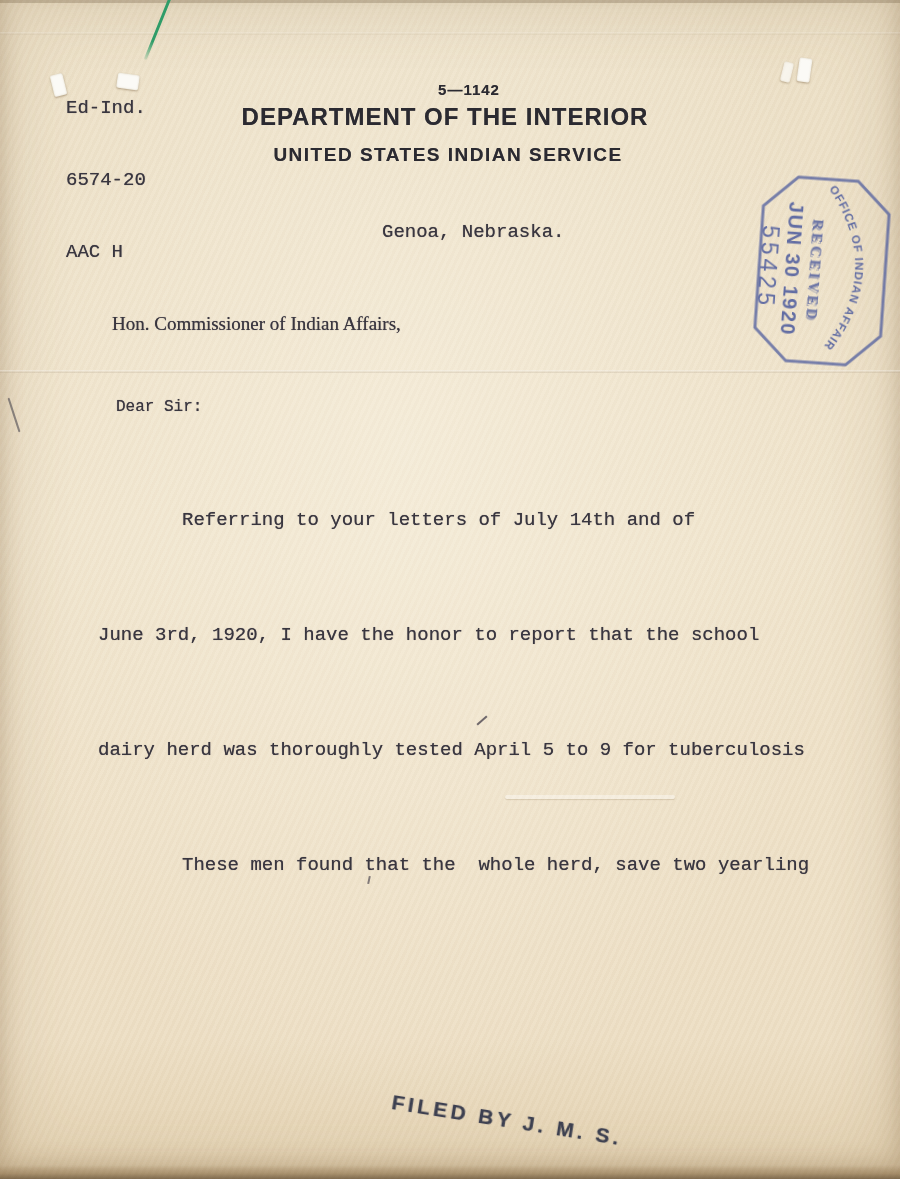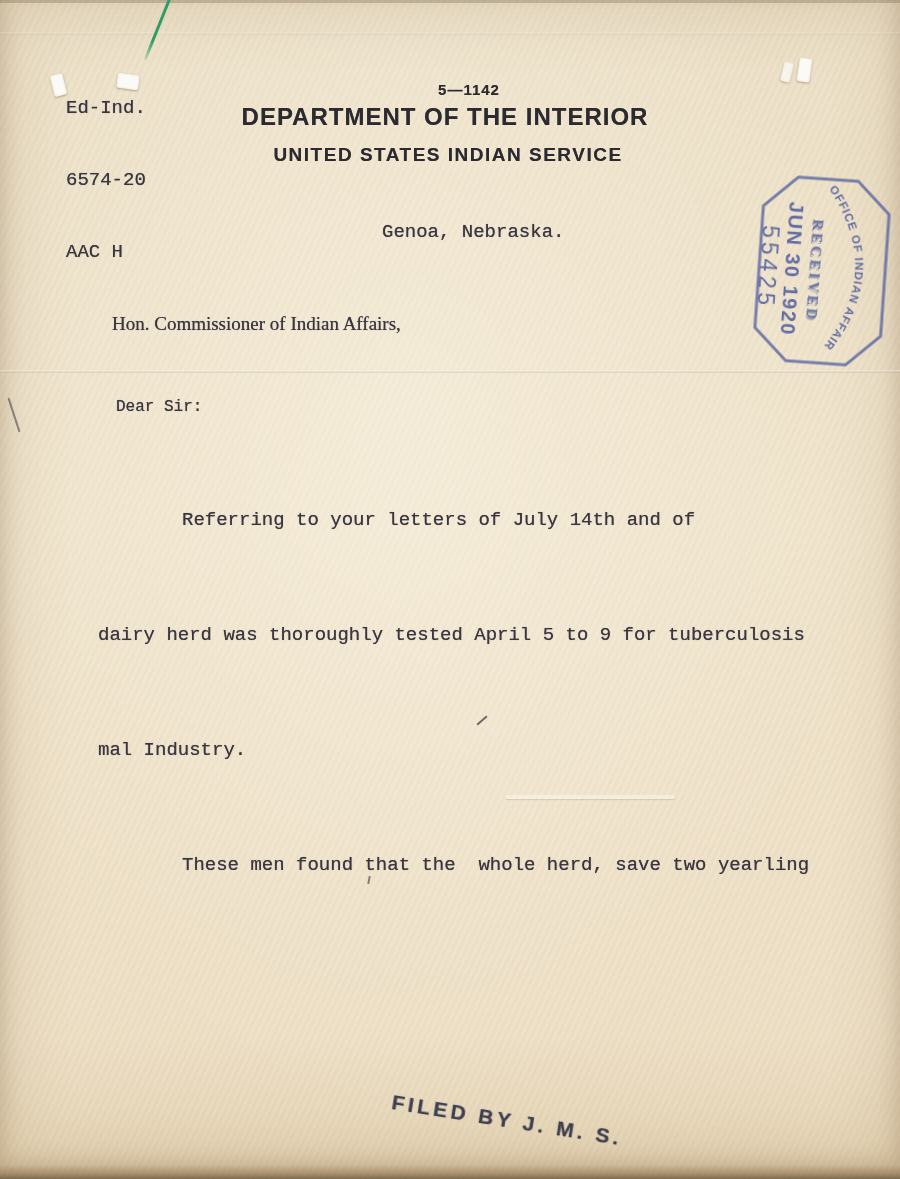--- a/index.html
+++ b/index.html
@@ -105,22 +105,22 @@
         <text x="95" y="128" text-anchor="middle" font-size="23" letter-spacing="4">55425</text>
       </g>
     </svg>
   </div>
 
   <div class="abs typed" id="addr1">Hon. Commissioner of Indian Affairs,</div>
   <div class="abs typed" id="salutation">Dear Sir:</div>
 
   <div class="abs typed" id="body">
     <div class="indent">Referring to your letters of July 14th and of</div>
+    <div>June 3rd, 1920, I have the honor to report that the school</div>
     <div>dairy herd was thoroughly tested April 5 to 9 for tuberculosis</div>
-    <div>mal Industry.</div>
     <div class="indent">These men found that the  whole herd, save two yearling</div>
     
     
     
     
     
     
     
     
     

